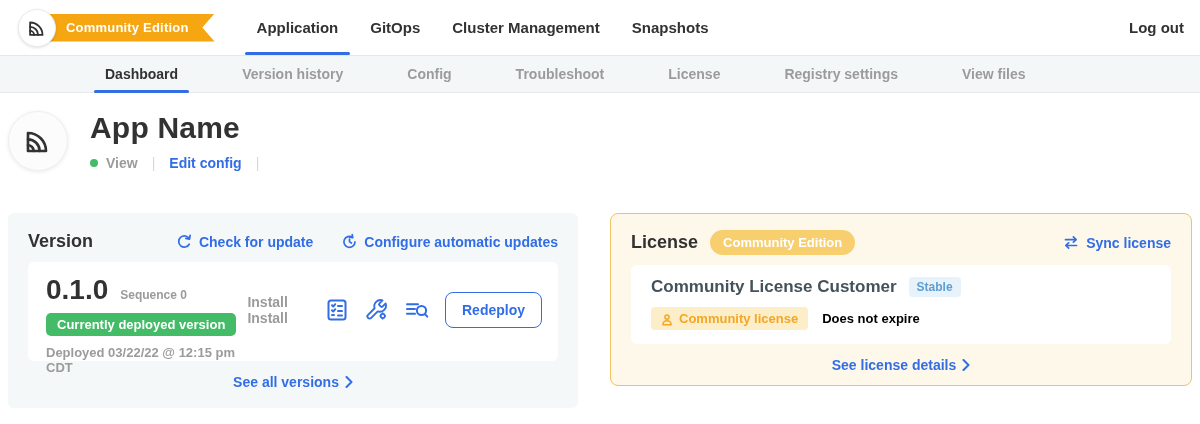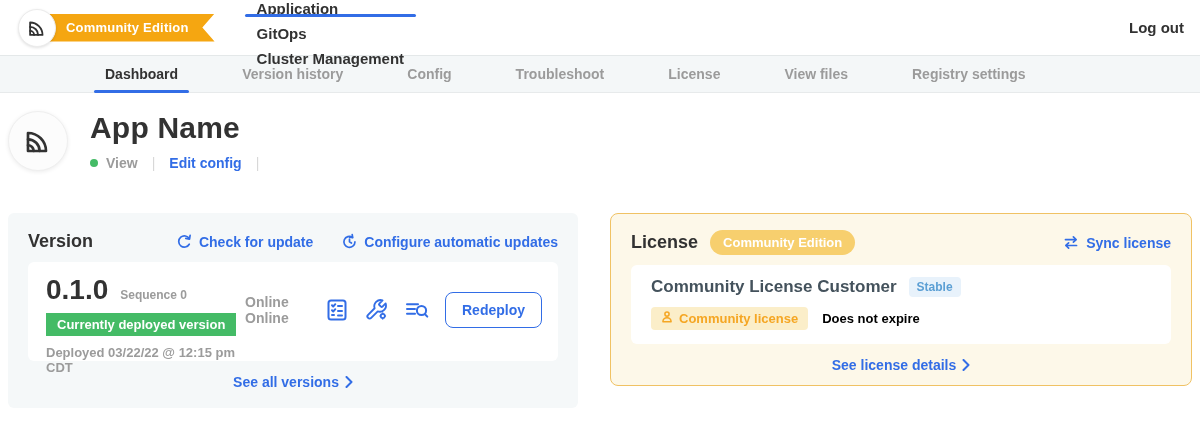--- a/index.html
+++ b/index.html
@@ -7,21 +7,21 @@
     font-family:"Liberation Sans", sans-serif; color:#323232; }
 
   
   .topnav { height:55px; display:flex; align-items:center; padding:0 16px 0 18px; background:#fff; position:relative; }
   .logo-wrap { display:flex; align-items:center; position:relative; }
   .logo-circle { width:38px; height:38px; border-radius:50%; background:#fff; border:1px solid #ececec;
     box-shadow:0 1px 3px rgba(0,0,0,.12); display:flex; align-items:center; justify-content:center; z-index:2; }
   .ribbon { margin-left:-16px; z-index:1; height:28px; line-height:28px; background:#f5a611; color:#fff;
     font-size:13px; font-weight:bold; padding:0 26px 0 26px; border-radius:3px 0 0 3px;
     clip-path:polygon(0 0,100% 0,93% 50%,100% 100%,0 100%); letter-spacing:.2px; }
-  .mainnav { display:flex; margin-left:30px; height:100%; gap:8px;flex-direction:column; }
+  .mainnav { display:flex; margin-left:30px; height:100%; gap:8px; }
   .mainnav .nav-item { display:flex; align-items:center; padding:0 12px; font-size:15px; font-weight:bold;
     color:#323232; cursor:pointer; position:relative; height:100%; }
   .mainnav .nav-item.active::after { content:""; position:absolute; left:0; right:0; bottom:0; height:3px;
     background:#326de6; border-radius:2px; }
   .topnav-right { margin-left:auto; display:flex; align-items:center; gap:24px; }
   .add-app-btn { border:1px solid #326de6; color:#326de6; background:#fff; font-weight:bold; font-size:14px;
     border-radius:17px; padding:8px 18px; cursor:pointer; font-family:inherit; }
   .logout { font-size:15px; font-weight:bold; color:#323232; cursor:pointer; }
 
   
@@ -58,36 +58,36 @@
 
   .inner-card { background:#fff; border-radius:6px; margin-top:10px; }
 
   
   .v-inner { height:99px; padding:12px 16px 10px 18px; display:flex; }
   .v-left { display:flex; flex-direction:column; }
   .v-num-row { display:flex; align-items:baseline; gap:12px; }
   .v-number { font-size:28px; font-weight:800; color:#323232; }
   .v-seq { font-size:12px; font-weight:bold; color:#9b9b9b; }
   .v-badge { margin-top:7px; align-self:flex-start; background:#44bb66; color:#fff; font-size:13px; font-weight:bold;
-    padding:4px 11px; border-radius:0; }
+    padding:4px 11px; border-radius:5px; }
   .v-deployed { margin-top:9px; font-size:13px; font-weight:bold; color:#9b9b9b; }
   .v-right { margin-left:auto; display:flex; align-items:center; gap:15px; align-self:center; padding-bottom:6px; }
   .install-type { font-size:14px; font-weight:bold; color:#9b9b9b; margin-right:4px; }
   .icon-btn { background:none; border:none; padding:0; cursor:pointer; display:flex; }
   .redeploy-btn { background:#fff; border:1px solid #326de6; color:#326de6; font-weight:bold; font-size:14px;
     border-radius:8px; padding:9px 16px; cursor:pointer; font-family:inherit; }
   .card-foot { margin-top:13px; }
 
   
   .l-inner { padding:12px 20px 14px; }
   .l-row1 { display:flex; align-items:center; gap:12px; }
   .l-customer { font-size:17px; font-weight:bold; color:#44525c; }
   .stable-badge { background:#e8f2fb; color:#5b9fd4; font-size:12px; font-weight:bold; padding:3px 8px; border-radius:4px; }
   .l-row2 { display:flex; align-items:center; gap:14px; margin-top:10px; }
-  .community-badge { display:flex; align-items:flex-start; gap:6px; background:#fbeec9; color:#f5a623;
+  .community-badge { display:flex; align-items:flex-end; gap:6px; background:#fbeec9; color:#f5a623;
     font-size:13px; font-weight:bold; padding:4px 10px; border-radius:4px; }
   .expiry { font-size:13px; font-weight:bold; color:#000000; }
   .lic-title-badge { background:#f7cf6e; color:#fff; font-size:13px; font-weight:bold; padding:5px 13px;
     border-radius:13px; margin-left:12px; }
 
   svg.stroke-blue { stroke:#326de6; fill:none; stroke-width:2; stroke-linecap:round; stroke-linejoin:round; }
   svg.stroke-dark { stroke:#323232; fill:none; stroke-width:2; stroke-linecap:round; stroke-linejoin:round; }
   svg.stroke-orange { stroke:#f5a623; fill:none; stroke-width:1.5; stroke-linecap:round; stroke-linejoin:round; }
 </style>
 </head>
@@ -102,35 +102,36 @@
         <path d="M4.5 10.8 A8.7 8.7 0 0 1 13.2 19.5"></path>
       </svg>
     </div>
     <div class="ribbon">Community Edition</div>
   </div>
 
   <div class="mainnav">
     <div class="nav-item active">Application</div>
     <div class="nav-item">GitOps</div>
     <div class="nav-item">Cluster Management</div>
+    <div class="nav-item">Snapshots</div>
   </div>
 
   <div class="topnav-right">
     <div class="logout">Log out</div>
   </div>
 </div>
 
 <div class="subnav">
   <div class="sub-item active">Dashboard</div>
   <div class="sub-item">Version history</div>
   <div class="sub-item">Config</div>
   <div class="sub-item">Troubleshoot</div>
   <div class="sub-item">License</div>
+  <div class="sub-item">Registry settings</div>
   <div class="sub-item">View files</div>
-  <div class="sub-item">Registry settings</div>
 </div>
 
 <div class="app-header">
   <div class="app-avatar">
     <svg width="32" height="32" viewBox="0 0 24 24" class="stroke-dark">
       <path d="M4.5 19.5 L4.5 6 A13.5 13.5 0 0 1 18 19.5 Z"></path>
       <path d="M4.5 15.2 A4.3 4.3 0 0 1 8.8 19.5"></path>
       <path d="M4.5 10.8 A8.7 8.7 0 0 1 13.2 19.5"></path>
     </svg>
   </div>
@@ -173,21 +174,21 @@
     <div class="inner-card v-inner">
       <div class="v-left">
         <div class="v-num-row">
           <span class="v-number">0.1.0</span>
           <span class="v-seq">Sequence 0</span>
         </div>
         <span class="v-badge">Currently deployed version</span>
         <span class="v-deployed">Deployed 03/22/22 @ 12:15 pm CDT</span>
       </div>
       <div class="v-right">
-        <span class="install-type">Online Online</span>
+        <span class="install-type">Install Install</span>
         <button class="icon-btn">
           <svg width="24" height="24" viewBox="0 0 24 24" class="stroke-blue">
             <rect x="3.5" y="2.5" width="17" height="19" rx="2.5"></rect>
             <path d="M7 7.3 l1.2 1.2 L10.3 6.2"></path>
               <path d="M13 7.9 h4"></path>
             <path d="M7 12.3 l1.2 1.2 L10.3 11.2"></path>
               <path d="M13 12.9 h4"></path>
             <path d="M7 17 h2"></path>
               <path d="M13 17.5 h4"></path>
           </svg>

